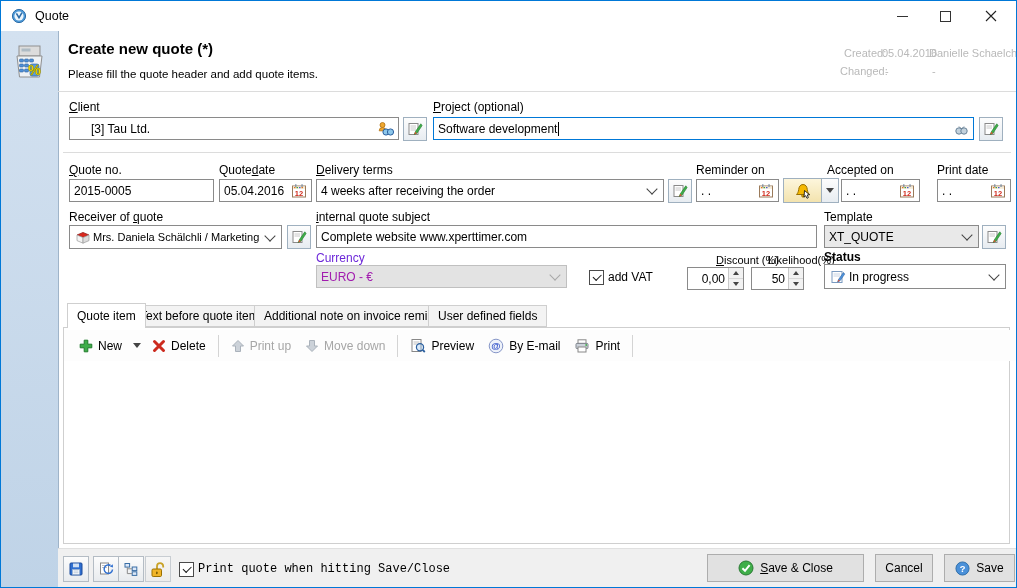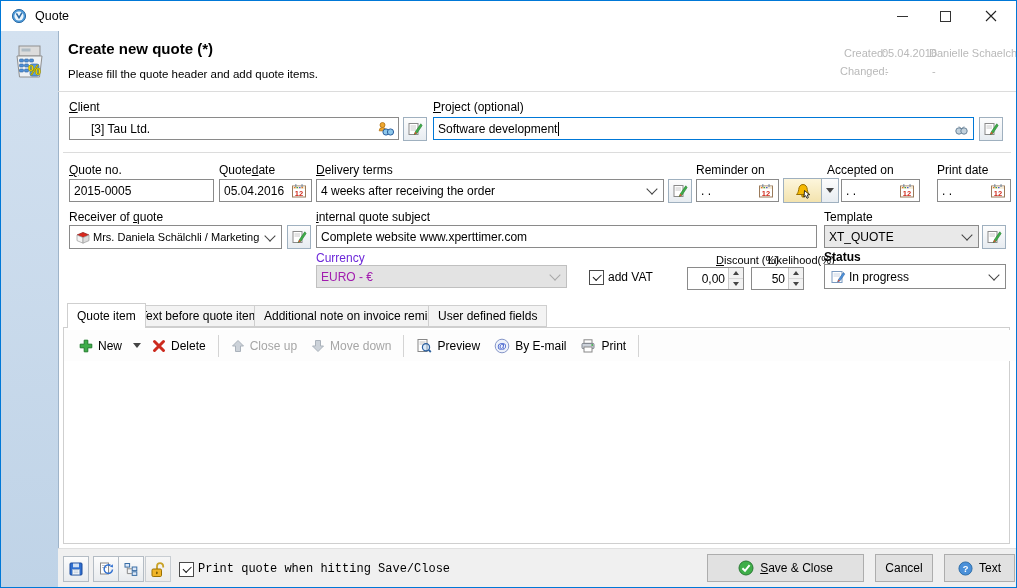--- a/index.html
+++ b/index.html
@@ -390,21 +390,21 @@
       <svg width="14" height="14" viewBox="0 0 14 14">
           <path d="M2.5 2.5 L11.5 11.5 M11.5 2.5 L2.5 11.5" stroke="#cc2a1e" stroke-width="3" stroke-linecap="round"></path>
         </svg>
       <span>Delete</span>
     </div>
     <div class="tsep"></div>
     <div class="tbtn disabled">
       <svg width="14" height="14" viewBox="0 0 14 14">
           <path d="M7 1.5 L12.5 7 H9.5 V12.5 H4.5 V7 H1.5 Z" fill="#ccd2d9" stroke="#aab2bb"></path>
         </svg>
-      <span>Close up</span>
+      <span>Print up</span>
     </div>
     <div class="tbtn disabled">
       <svg width="14" height="14" viewBox="0 0 14 14">
           <path d="M7 12.5 L1.5 7 H4.5 V1.5 H9.5 V7 H12.5 Z" fill="#ccd2d9" stroke="#aab2bb"></path>
         </svg>
       <span>Move down</span>
     </div>
     <div class="tsep"></div>
     <div class="tbtn">
       <svg width="16" height="16" viewBox="0 0 16 16">
@@ -535,16 +535,16 @@
     <span><span></span><span class="mn">S</span><span>ave &amp; Close</span></span>
   </div>
   <div class="btn" style="left:868px;top:553px;width:58px;">
     <span>Cancel</span>
   </div>
   <div class="btn" style="left:937px;top:553px;width:71px;">
     <svg width="15" height="15" viewBox="0 0 16 16">
         <circle cx="8" cy="8" r="7" fill="#4a90d9" stroke="#2d6da8"></circle>
         <text x="8" y="11.6" text-anchor="middle" font-size="10" font-weight="bold" fill="#fff" font-family="Liberation Sans, sans-serif">?</text>
       </svg>
-    <span>Text</span>
+    <span>Save</span>
   </div>
 
 </div>
 
 </body></html>

